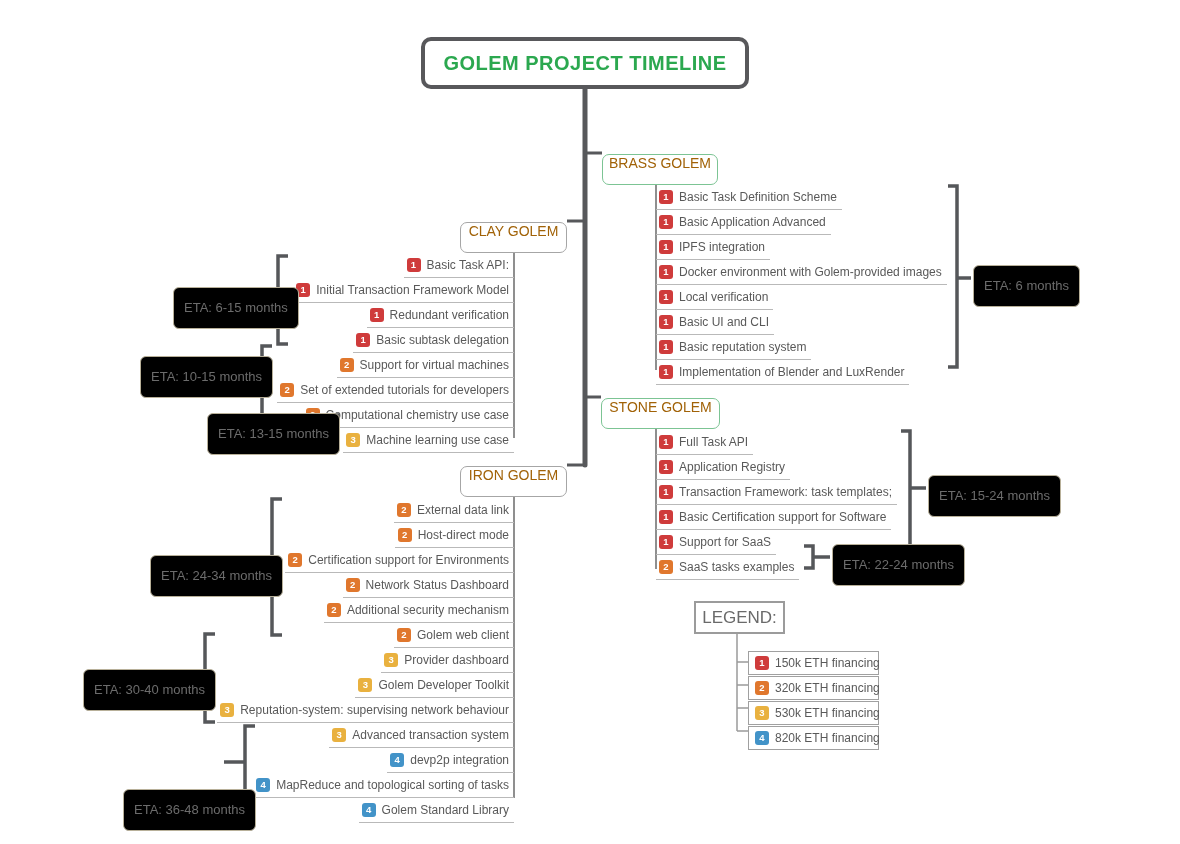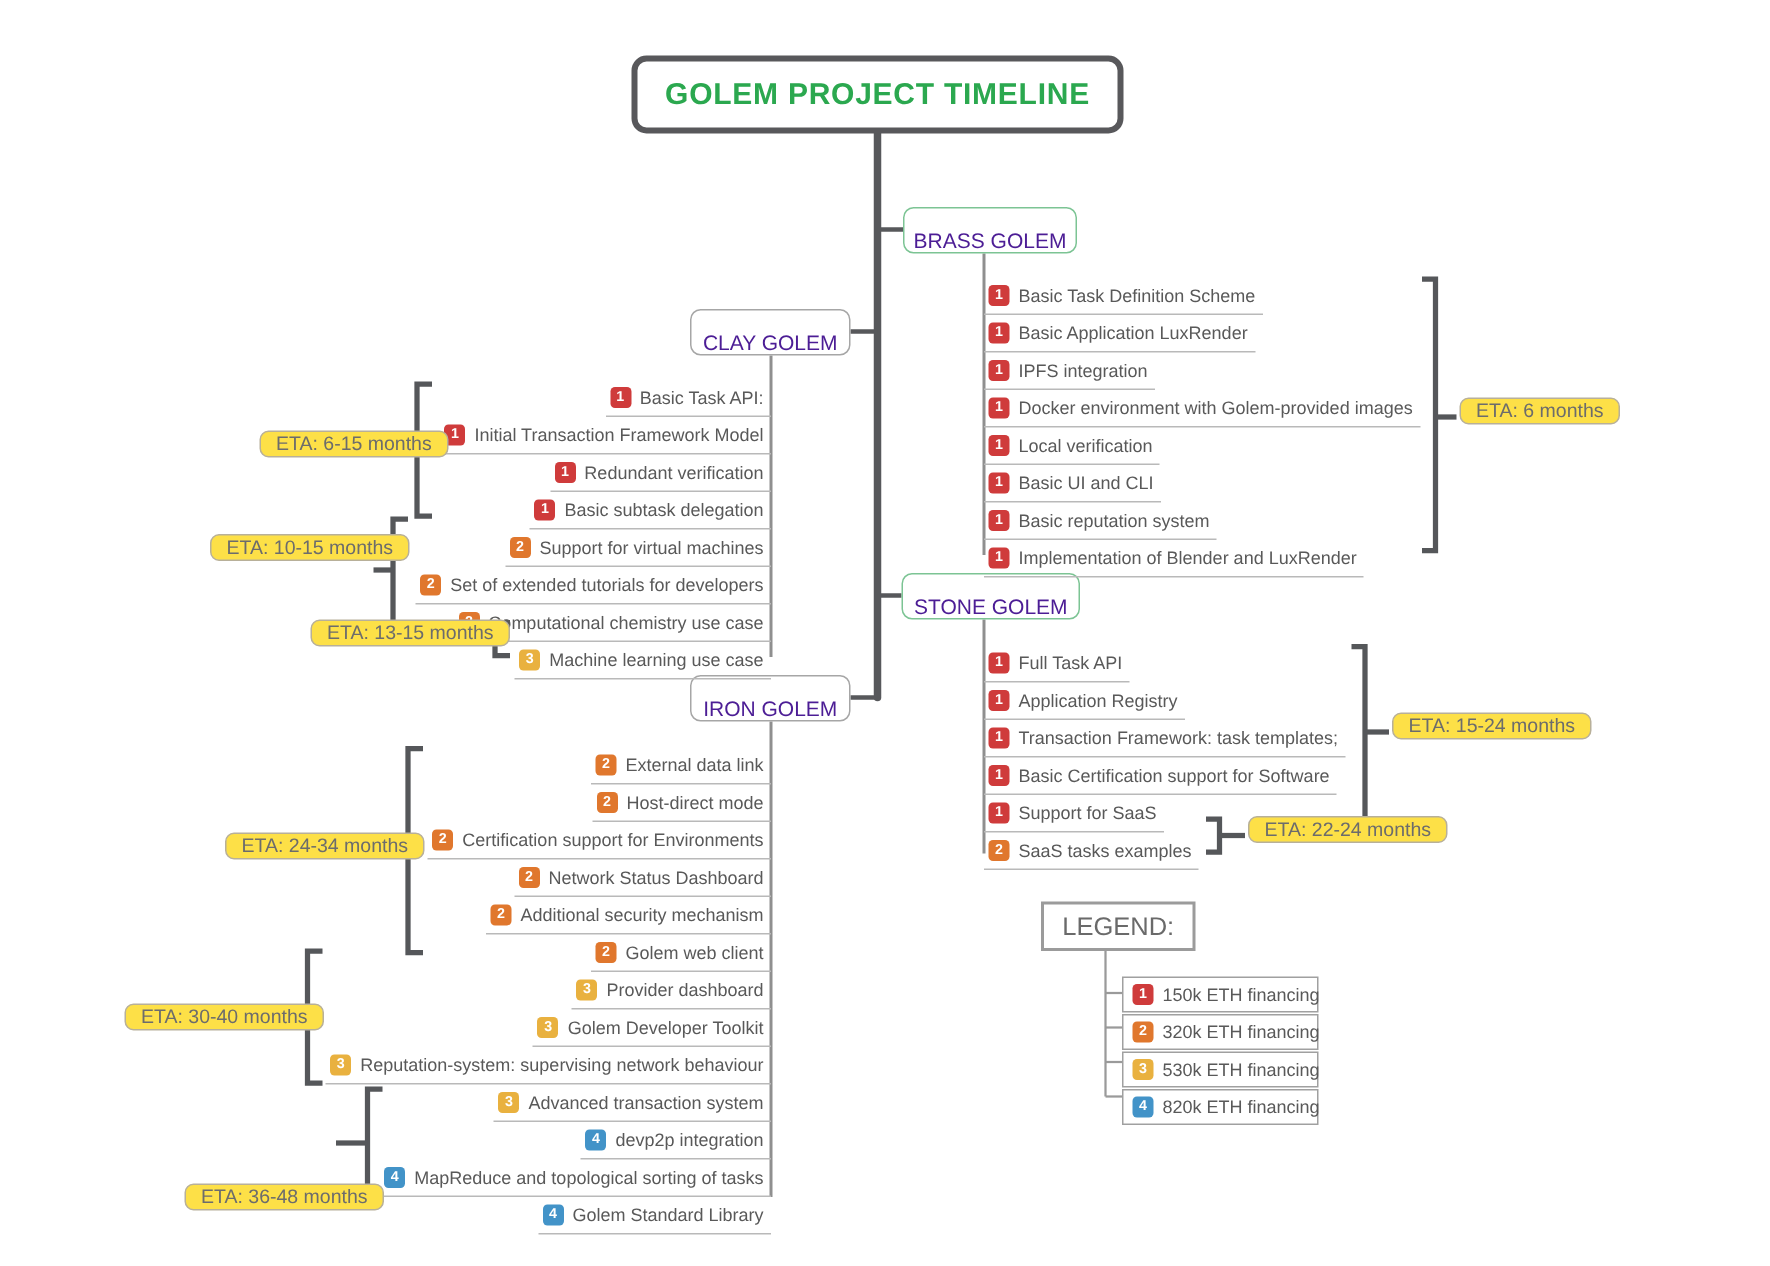--- a/index.html
+++ b/index.html
@@ -11,29 +11,29 @@
 
   .abs { position:absolute; box-sizing:border-box; }
 
   .title-node {
     display:flex; align-items:center; justify-content:center;
     background:#fff; border:4px solid #58585b; border-radius:10px;
     font-size:20px; font-weight:bold; color:#2ba84f; letter-spacing:.5px;
     z-index:2;
   }
   .golem-node {
-    display:flex; align-items:flex-end; justify-content:center;
-    background:#fff; border-radius:7px; font-size:14px; color:#4c1d95;
-    z-index:2; border:1.5px solid #a6a6a6;
+    display:flex; align-items:flex-start; justify-content:center;
+    background:#fff; border-radius:7px; font-size:14px; color:#a16207;
+    z-index:2; border:1.5px solid #a6a6a6;margin-top:16px;
   }
   .golem-node.greenb { border-color:#7cc494; }
 
   .eta {
-    background:#fde047; border:1px solid #b8b099; border-radius:6px;
-    color:#6c6c6c; font-size:13px; padding:0 10px; white-space:nowrap;
+    background:#000000; border:1px solid #b8b099; border-radius:6px;
+    color:#6c6c6c; font-size:13px; padding:12px 10px; white-space:nowrap;
     z-index:2; line-height:16px;
   }
 
   .items { display:flex; flex-direction:column; z-index:2; }
   .task-row {
     height:22px; margin-bottom:1px; display:flex; align-items:center;
     border-bottom:1px solid #b9b9b9; width:fit-content;
     font-size:12px; color:#595959; padding:0 5px 1px 3px; white-space:nowrap;
     background:transparent;
   }
@@ -120,21 +120,21 @@
   <span>IRON GOLEM</span>
 </div>
 
 <div class="abs items left-col" style="left:656px; top:186px; width:300px;">
     <div class="task-row">
       <span class="badge" style="background: rgb(207, 59, 59);">1</span>
       <span>Basic Task Definition Scheme</span>
     </div>
     <div class="task-row">
       <span class="badge" style="background: rgb(207, 59, 59);">1</span>
-      <span>Basic Application LuxRender</span>
+      <span>Basic Application Advanced</span>
     </div>
     <div class="task-row">
       <span class="badge" style="background: rgb(207, 59, 59);">1</span>
       <span>IPFS integration</span>
     </div>
     <div class="task-row">
       <span class="badge" style="background: rgb(207, 59, 59);">1</span>
       <span>Docker environment with Golem-provided images</span>
     </div>
     <div class="task-row">
@@ -272,21 +272,21 @@
 <div class="abs eta" style="left:973px; top:265px;">ETA: 6 months</div>
 <div class="abs eta" style="left:173px; top:287px;">ETA: 6-15 months</div>
 <div class="abs eta" style="left:140px; top:356px;">ETA: 10-15 months</div>
 <div class="abs eta" style="left:207px; top:413px;">ETA: 13-15 months</div>
 <div class="abs eta" style="left:928px; top:475px;">ETA: 15-24 months</div>
 <div class="abs eta" style="left:832px; top:544px;">ETA: 22-24 months</div>
 <div class="abs eta" style="left:150px; top:555px;">ETA: 24-34 months</div>
 <div class="abs eta" style="left:83px;  top:669px;">ETA: 30-40 months</div>
 <div class="abs eta" style="left:123px; top:749px;margin-top:40px;">ETA: 36-48 months</div>
 
-<div class="abs legend-node" style="left:694px; top:601px; width:103px; height:33px;">
+<div class="abs legend-node" style="left:694px; top:601px; width:91px; height:33px;">
   <span>LEGEND:</span>
 </div>
 <div class="abs items" style="left:748px; top:651px;">
     <div class="legend-row">
       <span class="badge" style="background: rgb(207, 59, 59);">1</span>
       <span>150k ETH financing</span>
     </div>
     <div class="legend-row">
       <span class="badge" style="background: rgb(224, 119, 45);">2</span>
       <span>320k ETH financing</span>

